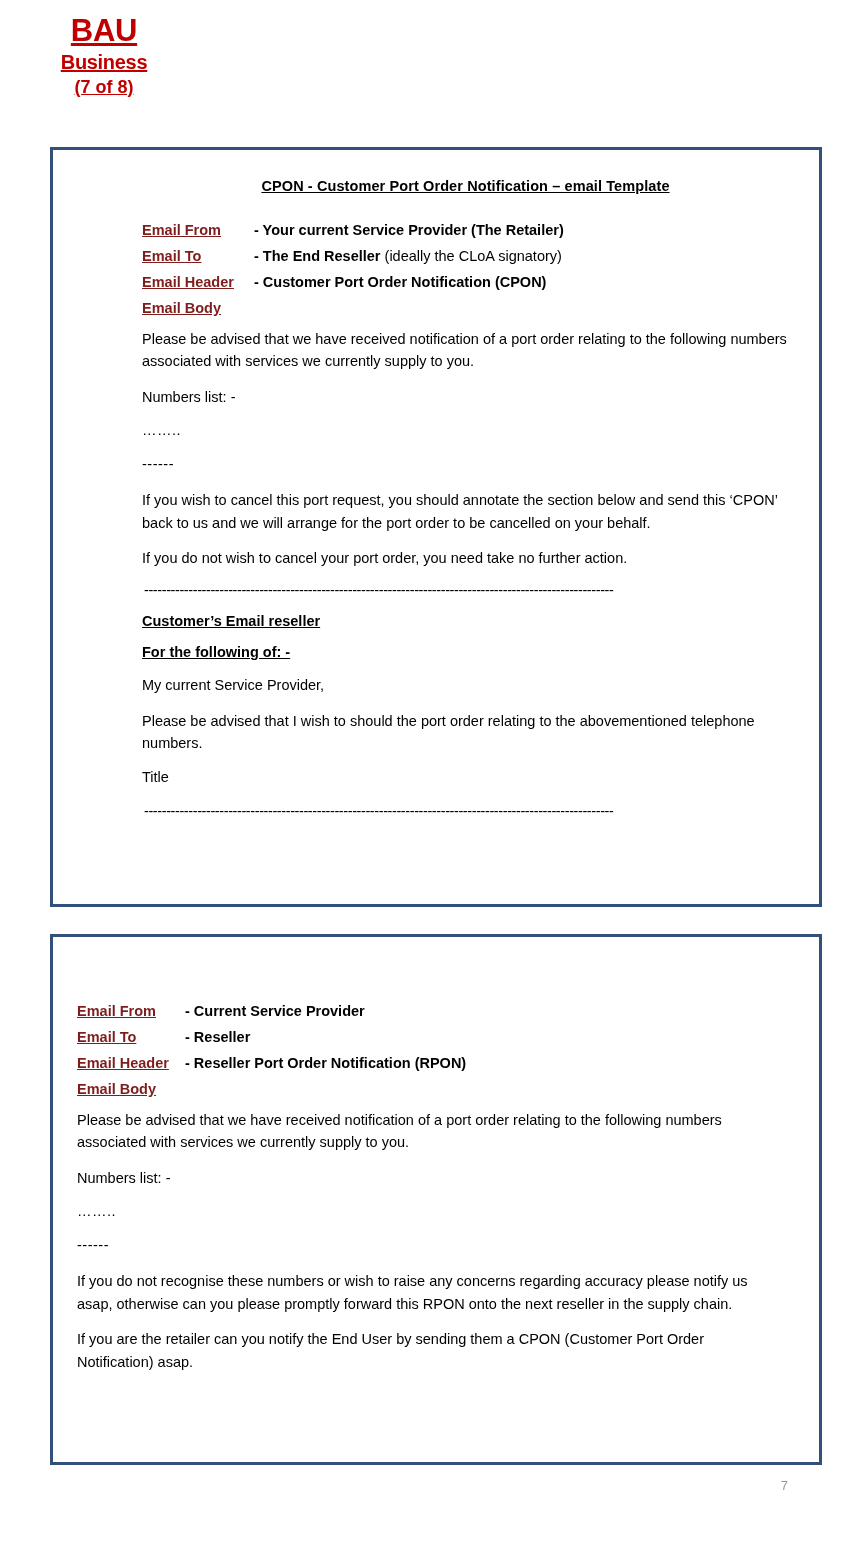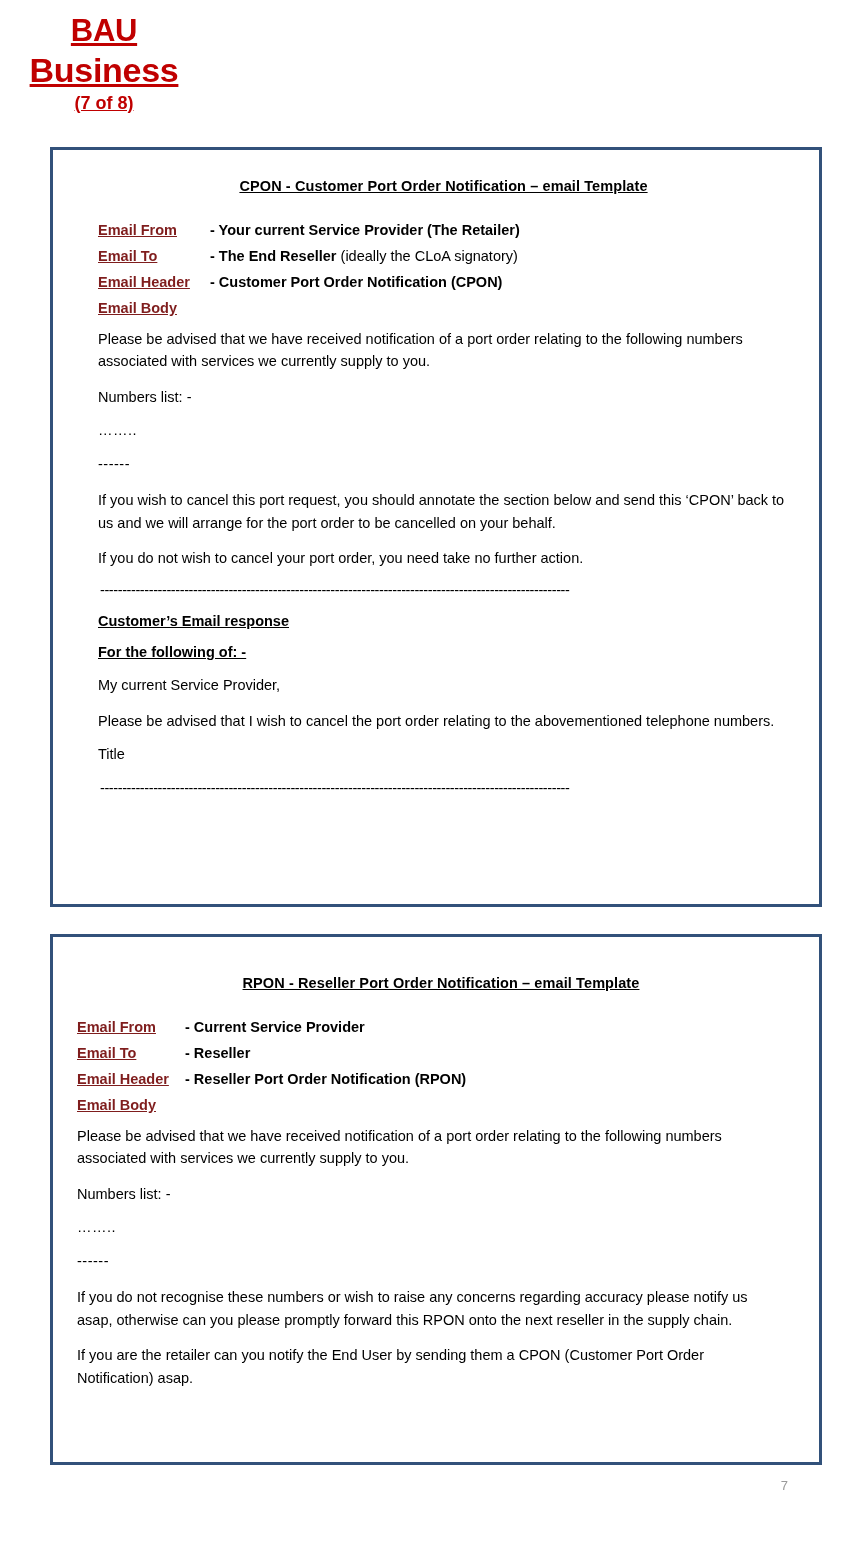--- a/index.html
+++ b/index.html
@@ -28,42 +28,42 @@
     line-height: 1.12;
   }
   .slide-title .t-line1 {
     display: block;
     font-size: 31px;
     text-decoration: underline;
     letter-spacing: -0.3px;
   }
   .slide-title .t-line2 {
     display: block;
-    font-size: 34px;
+    font-size: 20px;
     text-decoration: underline;
     letter-spacing: -0.3px;
     margin-top: 2px;
   }
   .slide-title .t-line3 {
     display: block;
     font-size: 18px;
     text-decoration: underline;
     margin-top: 4px;
   }
 
   
   .tpl-box {
     position: absolute;
     left: 50px;
     width: 772px;
     box-sizing: border-box;
     border: 3px solid #32517A;
     background: #ffffff;
   }
-  #box-cpon { top: 147px; height: 760px; }
+  #box-cpon { top: 147px; height: 760px; padding-left: 44px; }
   #box-rpon { top: 934px; height: 531px; }
 
   .box-inner-cpon { padding: 28px 30px 0 45px; }
   .box-inner-rpon { padding: 38px 30px 0 24px; }
 
   .box-heading {
     text-align: center;
     font-weight: bold;
     font-size: 14.5px;
     text-decoration: underline;
@@ -193,41 +193,40 @@
     <div class="body-block">
       <p class="para">Please be advised that we have received notification of a port order relating to the following numbers associated with services we currently supply to you.</p>
       <p class="para tight">Numbers list: -</p>
       <p class="dots">……..</p>
       <p class="dashes">------</p>
       <p class="para">If you wish to cancel this port request, you should annotate the section below and send this ‘CPON’ back to us and we will arrange for the port order to be cancelled on your behalf.</p>
       <p class="para">If you do not wish to cancel your port order, you need take no further action.</p>
       <div class="rule"> ----------------------------------------------------------------------------------------------------------</div>
 
       <div class="sub-heading-wrap">
-        <span class="sub-heading">Customer’s Email response</span>
+        <span class="sub-heading">Customer’s Email reseller</span>
       </div>
       <div class="sub-heading-wrap">
         <span class="sub-heading">For the following of: -</span>
       </div>
 
       <p class="para tight">My current Service Provider,</p>
-      <p class="para">Please be advised that I wish to cancel the port order relating to the abovementioned telephone numbers.</p>
+      <p class="para">Please be advised that I wish to should the port order relating to the abovementioned telephone numbers.</p>
 
       <p class="sig">Title</p>
 
       <div class="rule">----------------------------------------------------------------------------------------------------------</div>
     </div>
 
   </div>
 </section>
 
 <section class="tpl-box" id="box-rpon">
   <div class="box-inner-rpon">
 
-    <div class="box-heading">RPON - Reseller Port Order Notification – email Template</div>
 
     <div class="fields">
 
       <div class="field-row">
         <span class="field-label">Email From</span>
         <span class="field-value"><span class="strong">- Current Service Provider</span><span class="plain"></span></span>
       </div>
 
       <div class="field-row">
         <span class="field-label">Email To</span>

